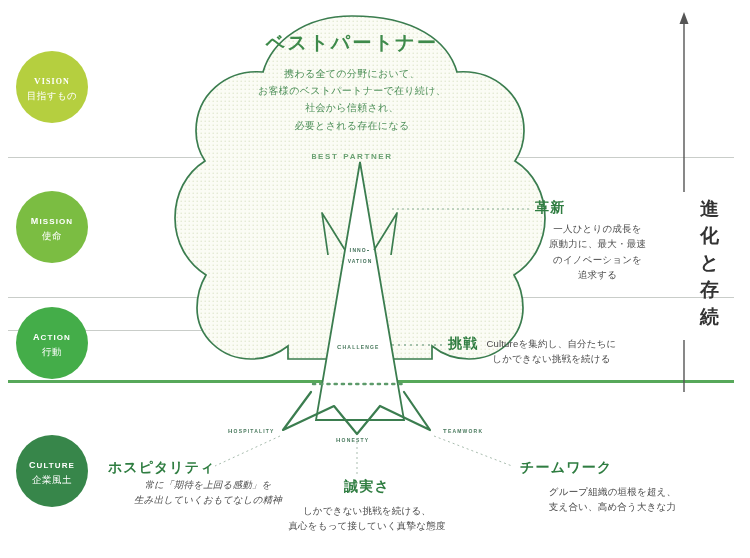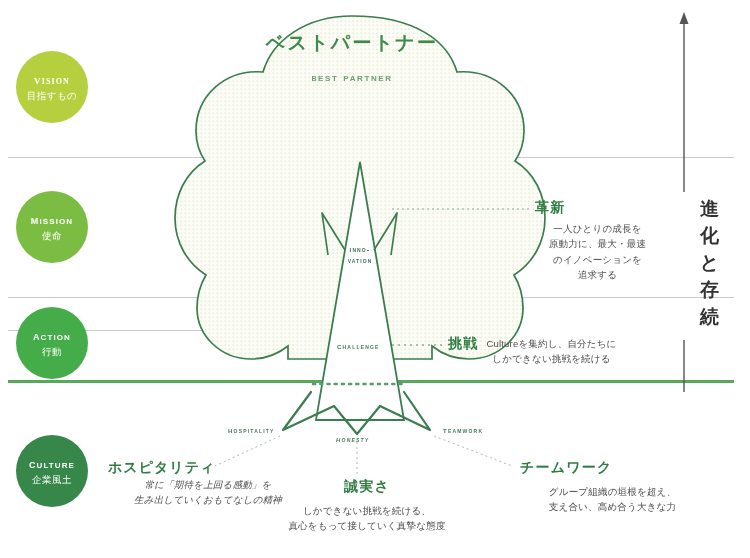--- a/index.html
+++ b/index.html
@@ -289,31 +289,37 @@
     <div class="cat-jp">行動</div>
   </div>
 
   <div class="cat-circle" style="left:16px; top:435px; background:#37864a;">
     <div class="cat-en">Culture</div>
     <div class="cat-jp">企業風土</div>
   </div>
 
   <div class="canopy-text">
     <div class="canopy-title">ベストパートナー</div>
+    <div class="canopy-body">
+      <div>携わる全ての分野において、</div>
+      <div>お客様のベストパートナーで在り続け、</div>
+      <div>社会から信頼され、</div>
+      <div>必要とされる存在になる</div>
+    </div>
     <div class="canopy-caption">Best Partner</div>
   </div>
 
   <div class="trunk-label" style="left:325px; top:243px;">
     <div>Inno-</div>
     <div>vation</div>
   </div>
 
   <div class="node-label" style="left:337px; top:341px;">Challenge</div>
   <div class="node-label" style="left:228px; top:425px;">Hospitality</div>
-  <div class="node-label" style="left:336px; top:434px;font-style:italic;">Honesty</div>
+  <div class="node-label" style="left:336px; top:434px;">Honesty</div>
   <div class="node-label" style="left:443px; top:425px;">Teamwork</div>
 
   <div id="innovation-annot">
     <div class="annot-title">革新</div>
     <div class="annot-body">
       <div>一人ひとりの成長を</div>
       <div>原動力に、最大・最速</div>
       <div>のイノベーションを</div>
       <div>追求する</div>
     </div>

